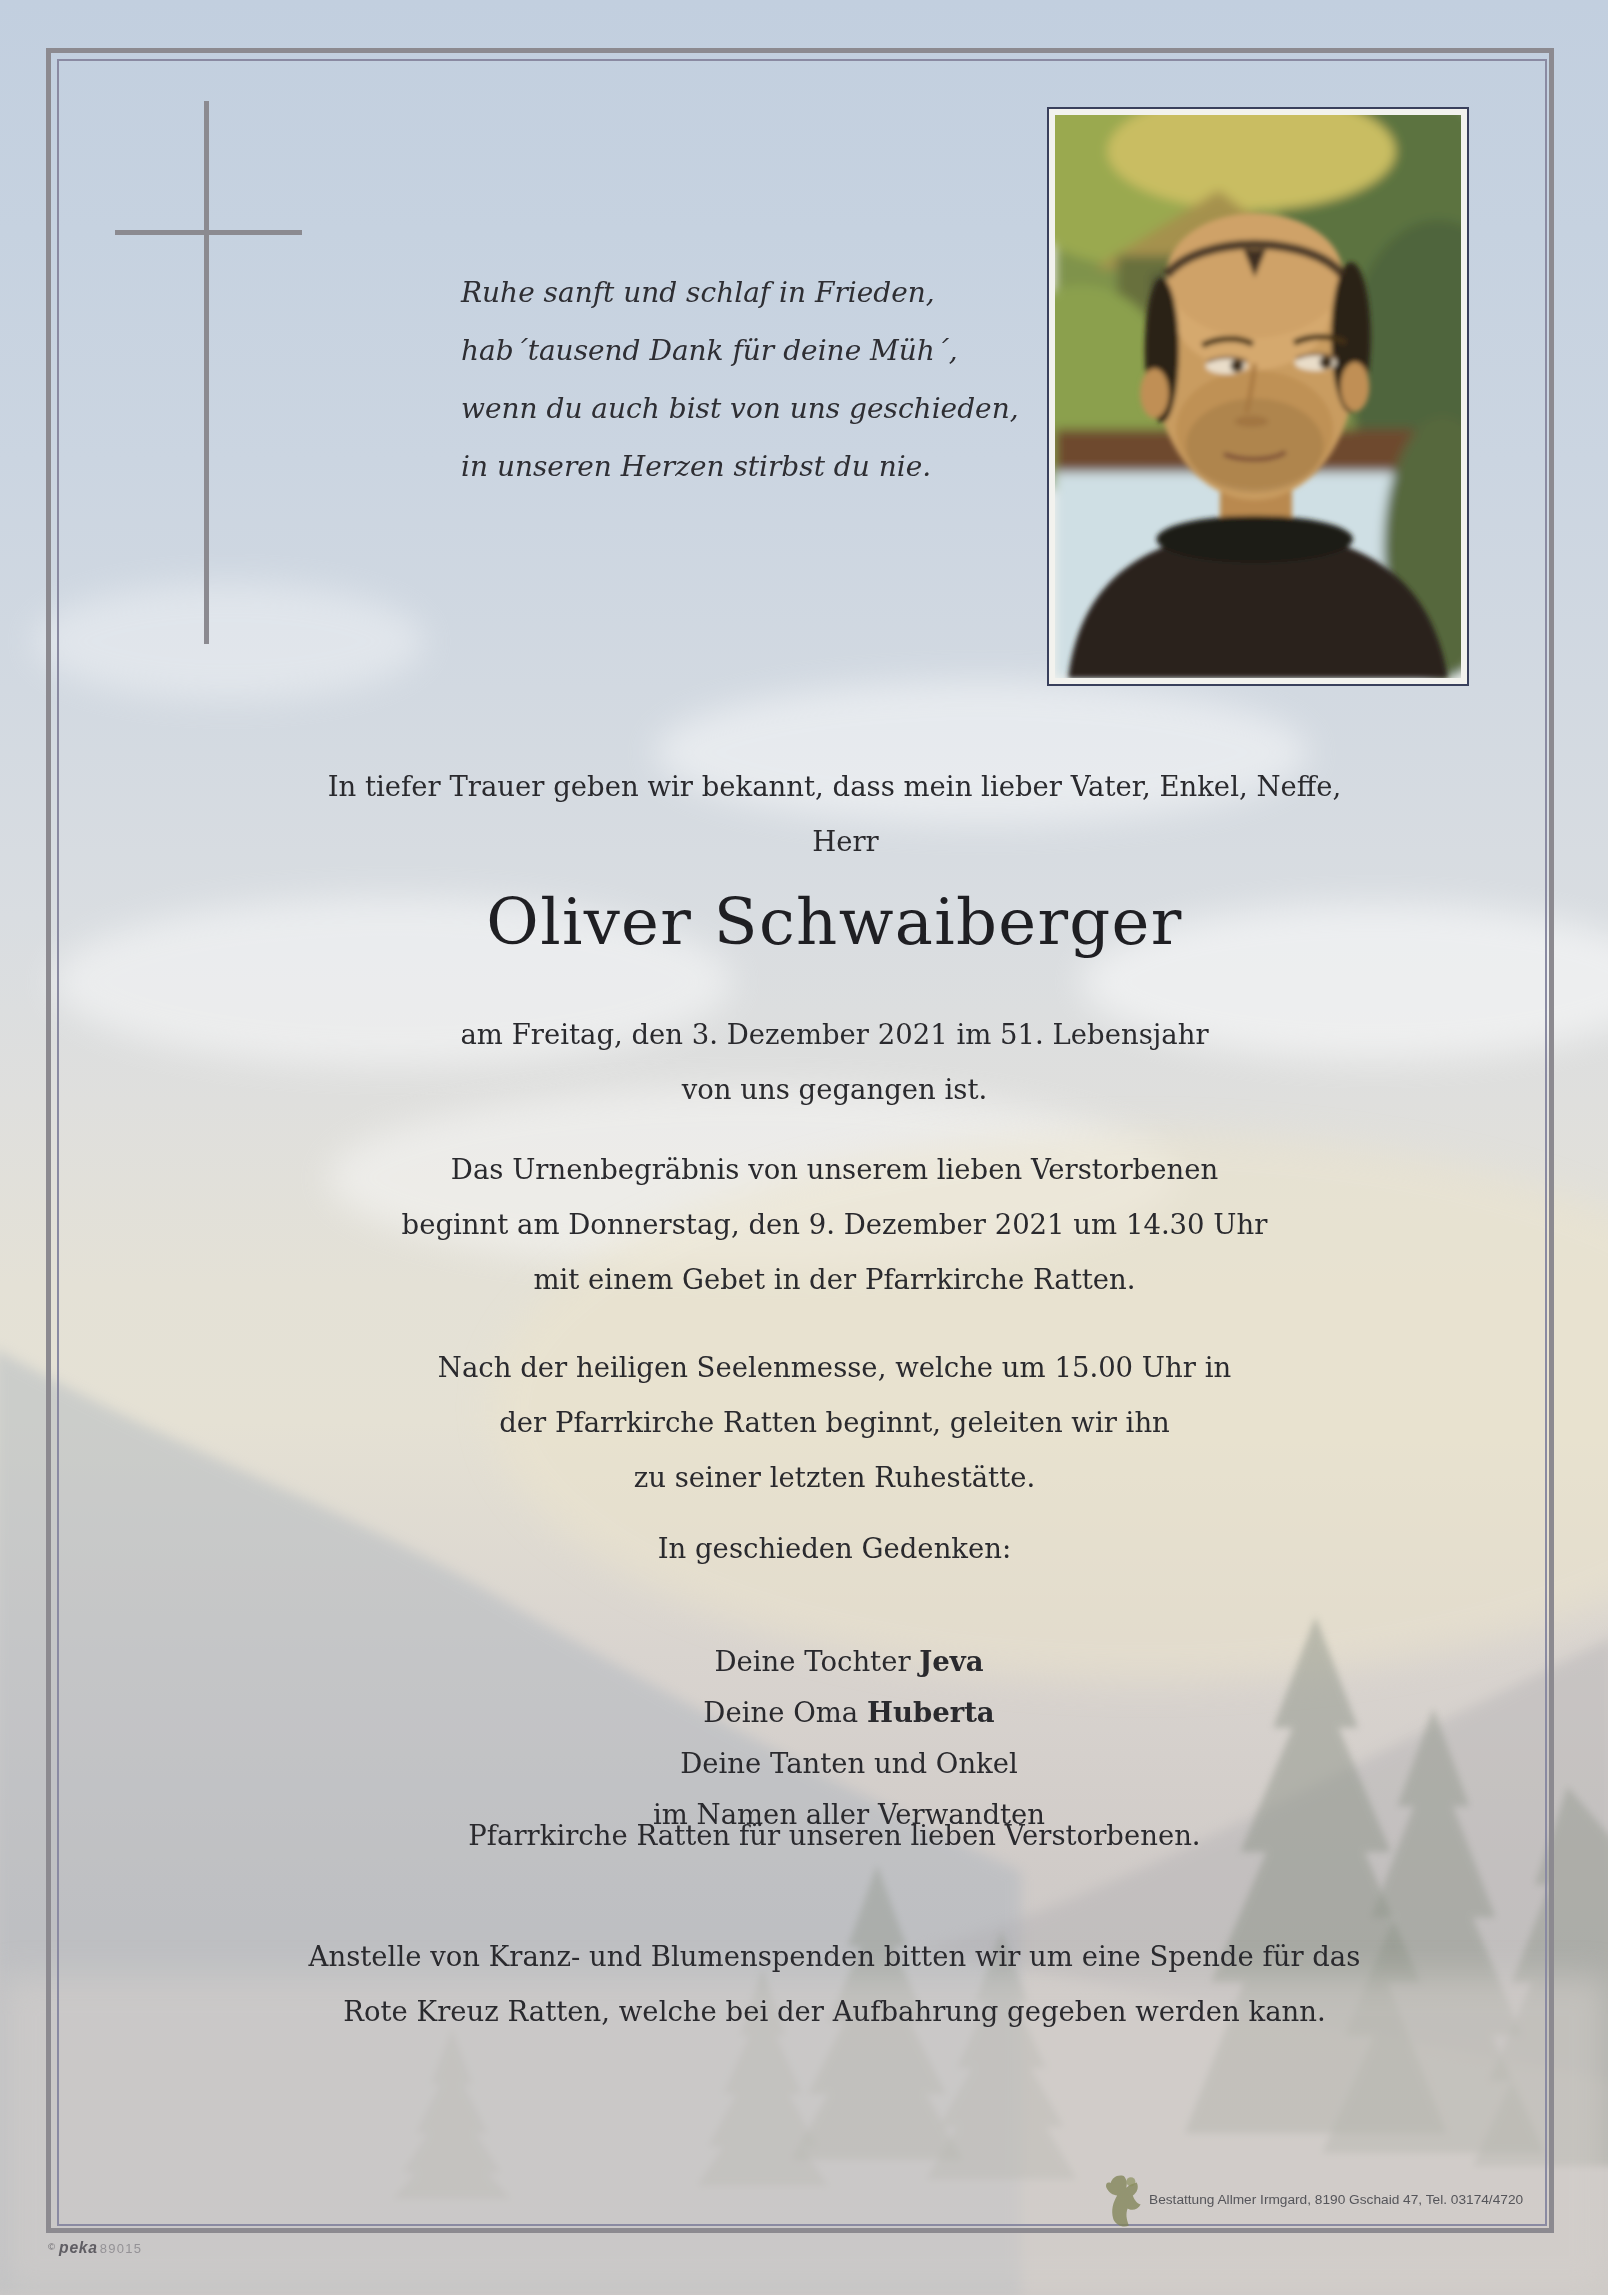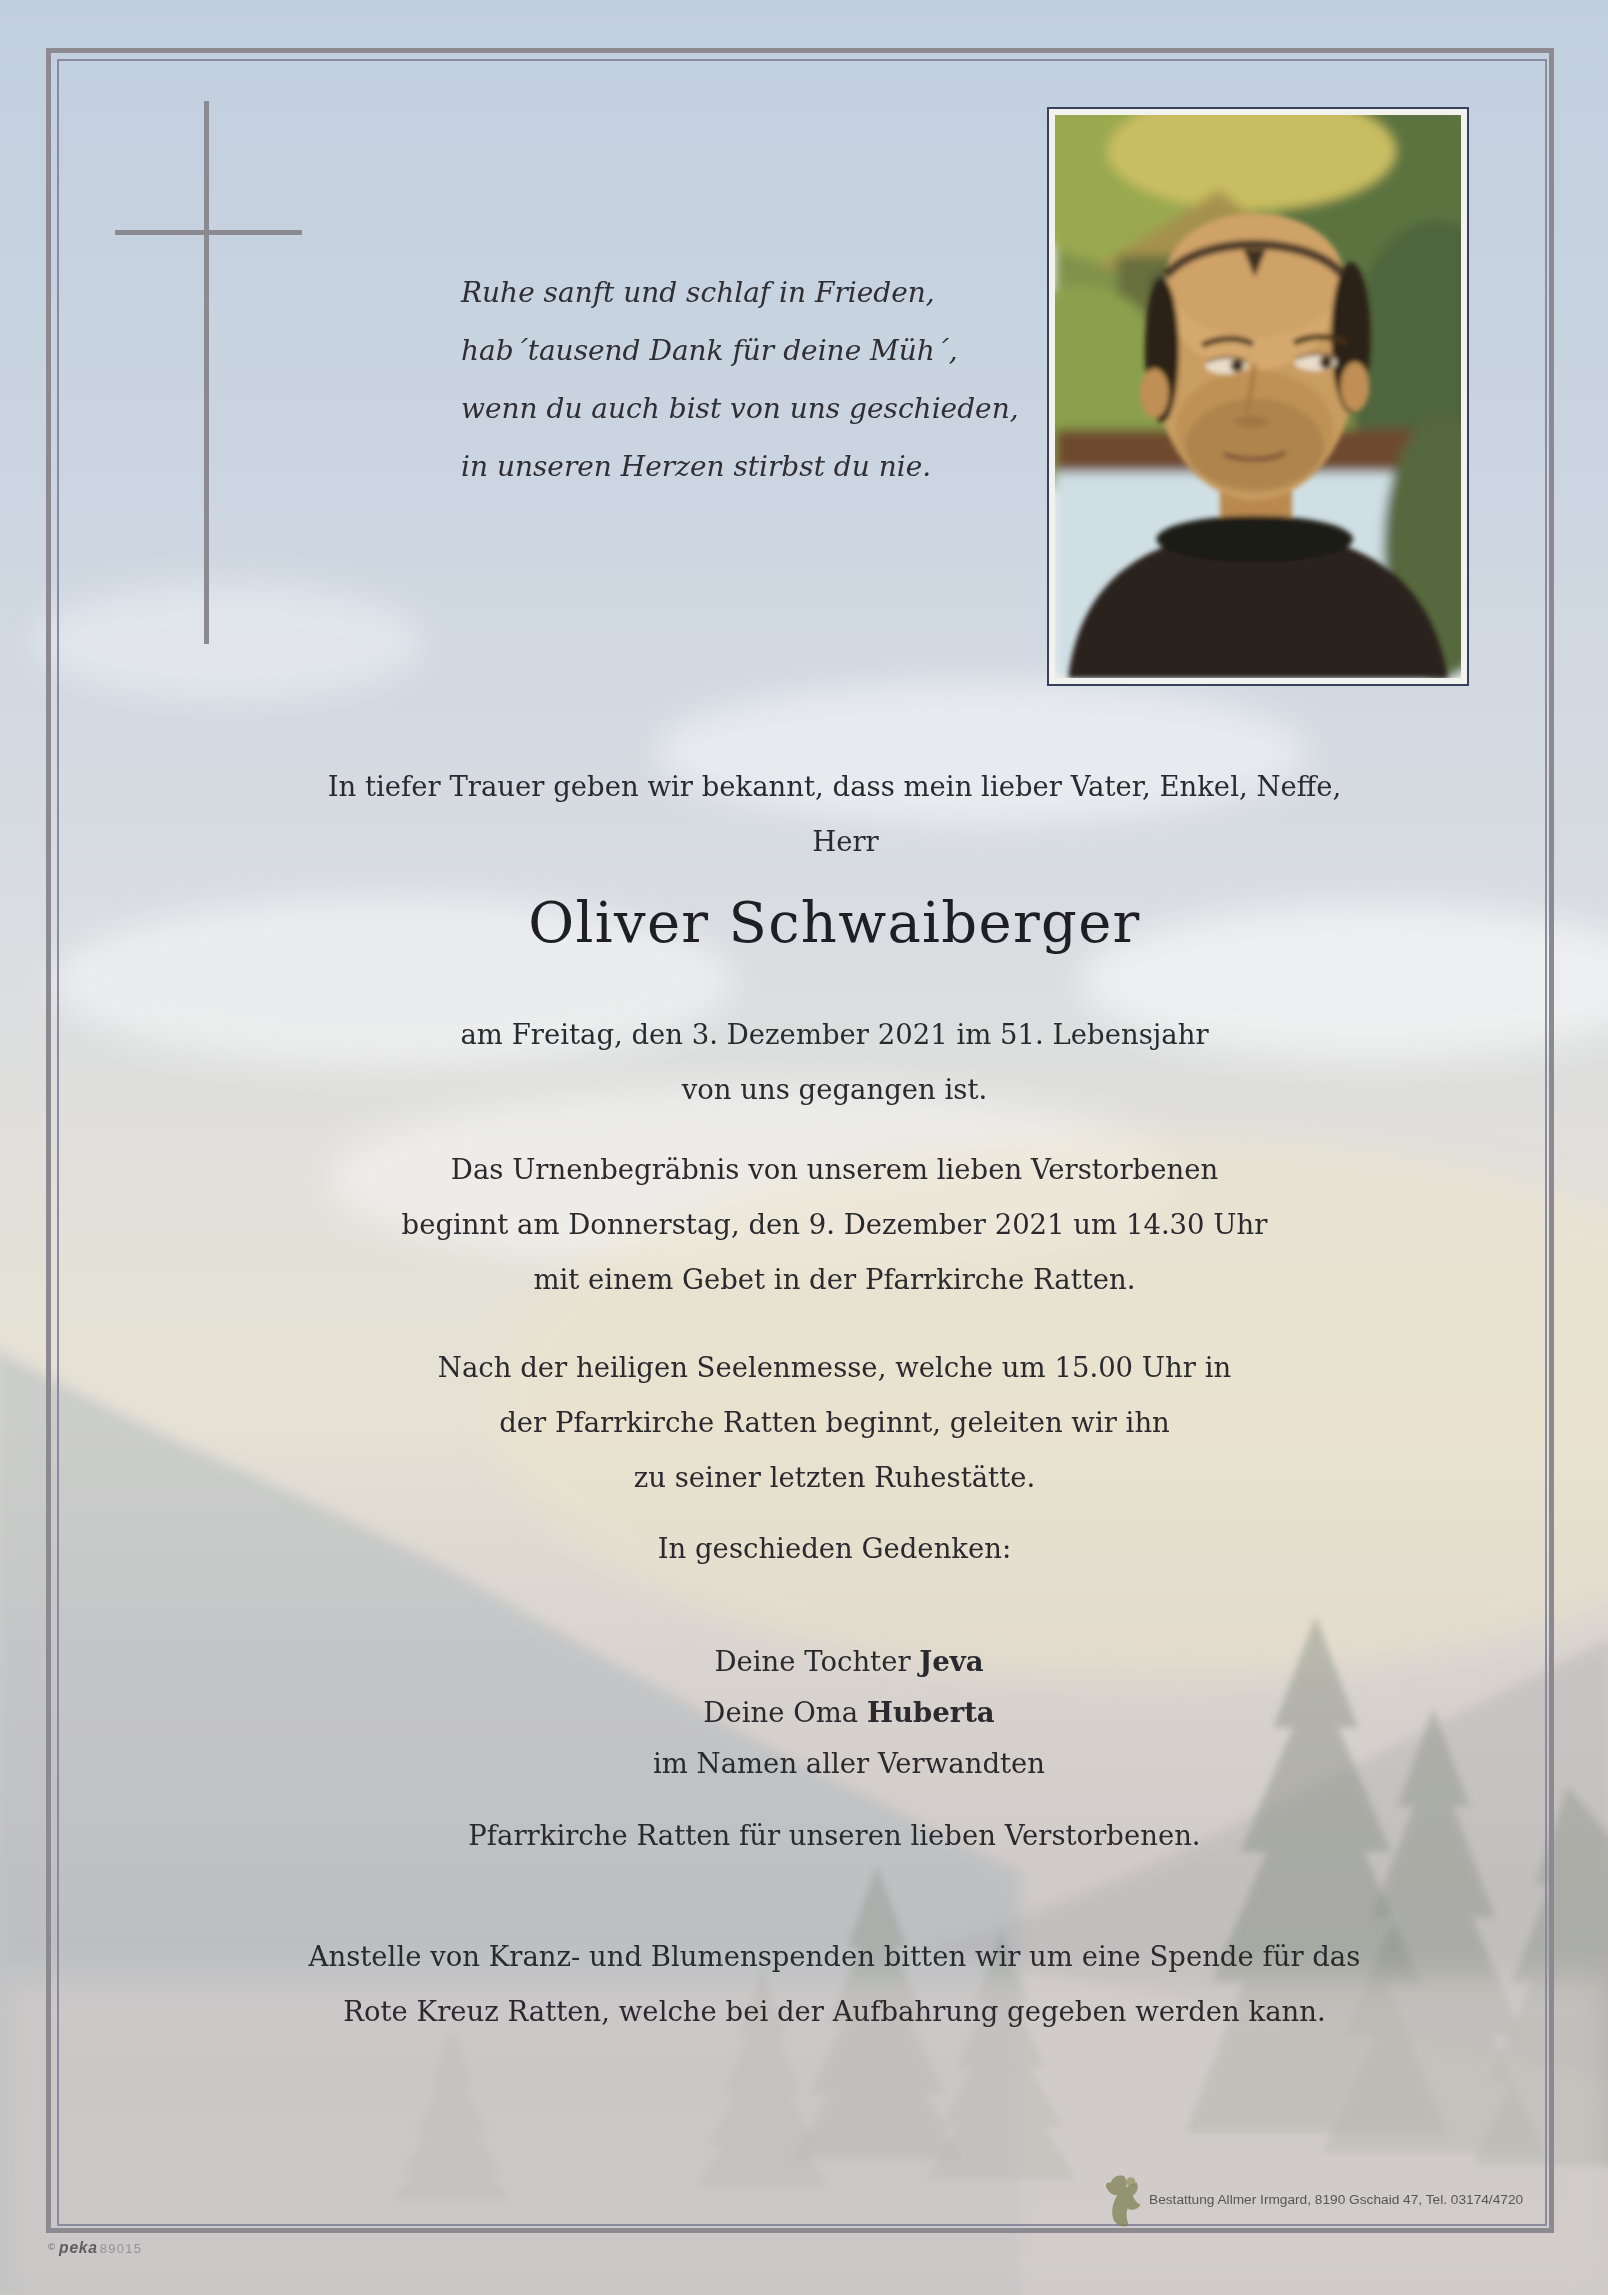--- a/index.html
+++ b/index.html
@@ -15,21 +15,21 @@
   .frame-outer{position:absolute;left:46px;top:48px;width:1498px;height:2175px;border:5.9px solid #8c8a90;}
   .frame-inner{position:absolute;left:57px;top:59px;width:1486px;height:2163px;border:2px solid #8a8aa2;}
   .cross-v{position:absolute;left:204px;top:101px;width:5.2px;height:543px;background:#8b8a90;}
   .cross-h{position:absolute;left:115px;top:230px;width:187px;height:5.2px;background:#8b8a90;}
   .photo{position:absolute;left:1047px;top:107px;width:406px;height:563px;border:2px solid #39405c;background:#f2f2ee;padding:5.9px;}
   .photo svg{display:block;width:406px;height:563px;}
   .poem{position:absolute;left:461px;top:264px;font-size:28px;font-style:italic;line-height:58px;color:#2e2e33;white-space:nowrap;}
   .block{position:absolute;left:60px;right:0;text-align:center;font-size:27.5px;line-height:55px;white-space:nowrap;}
   .intro{top:759px;}
   .salutation{top:814px;padding-left:22px;}
-  .name{top:871px;font-size:56px;line-height:103px;letter-spacing:1.3px;color:#1f1f23;text-align:center;}
+  .name{top:871px;font-size:64px;line-height:103px;letter-spacing:1.3px;color:#1f1f23;text-align:center;}
   .passing{top:1007px;}
   .urn{top:1142px;}
   .mass{top:1340px;}
   .heading{top:1521px;}
   .mourners{top:1636px;line-height:51px;padding-left:29px;}
   .mourners b{font-weight:bold;}
   .prayer{top:1808px;}
   .donation{top:1929px;}
   .footerline{position:absolute;left:1149px;top:2190px;font-family:"Liberation Sans",sans-serif;font-size:13.7px;line-height:19.6px;color:#55555a;white-space:nowrap;}
   .angel{position:absolute;left:1104px;top:2172px;width:42px;height:56px;}
@@ -177,20 +177,21 @@
   </div>
 
 <div class="block heading">In geschieden Gedenken:</div>
 
 <div class="block mourners">
 
     <div class="line"><span>Deine Tochter </span><b>Jeva</b></div>
 
     <div class="line"><span>Deine Oma </span><b>Huberta</b></div>
 
+    <div class="line"><span>Deine Tanten und Onkel</span><b></b></div>
 
     <div class="line"><span>im Namen aller Verwandten</span><b></b></div>
   </div>
 
 <div class="block prayer">
 
     <div class="line">Pfarrkirche Ratten für unseren lieben Verstorbenen.</div>
   </div>
 
 <div class="block donation">

